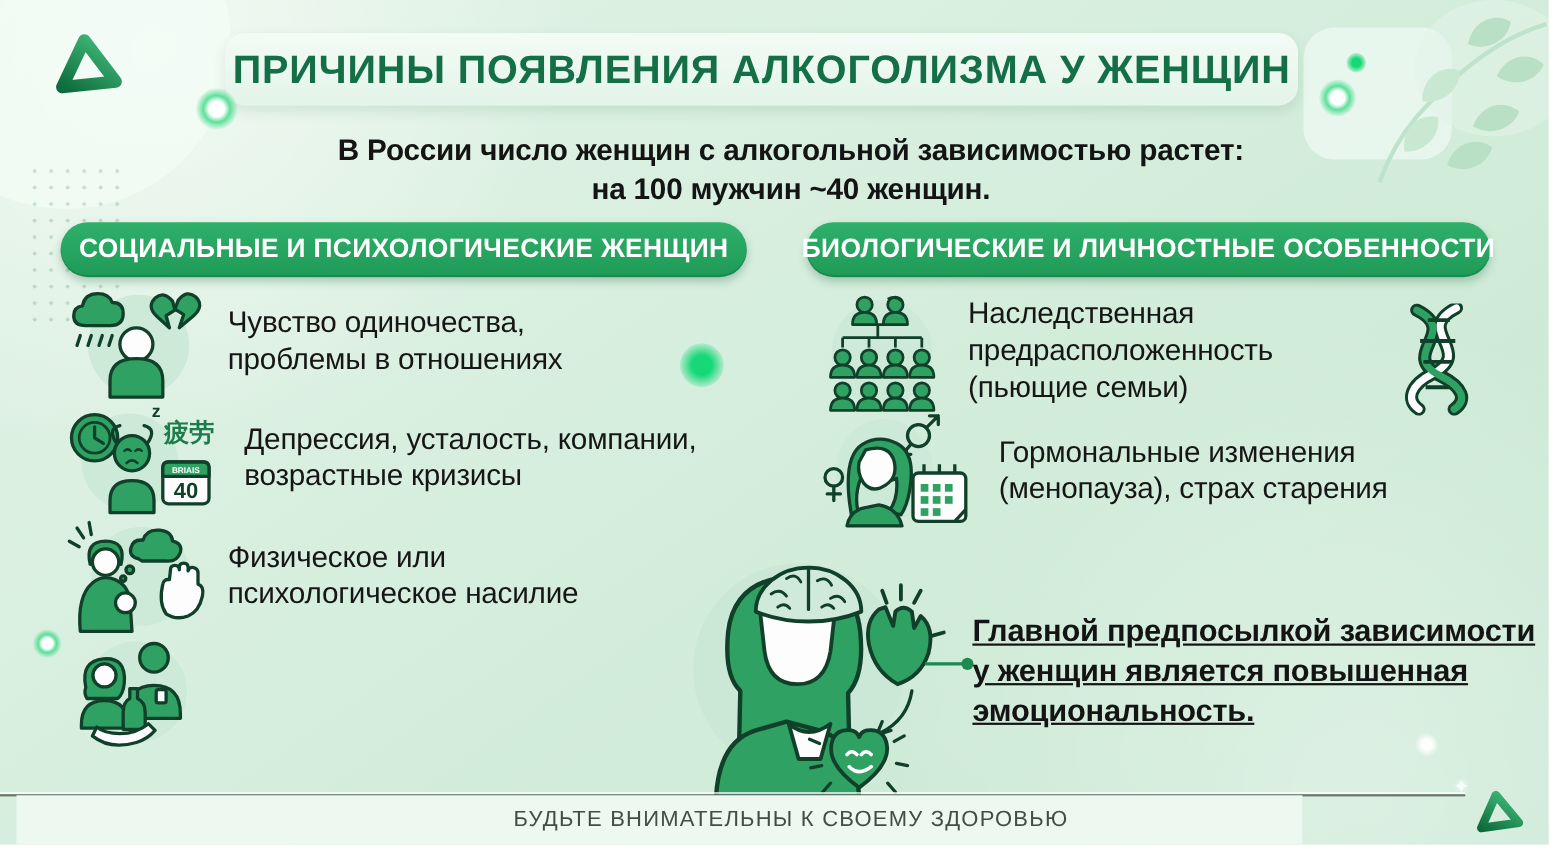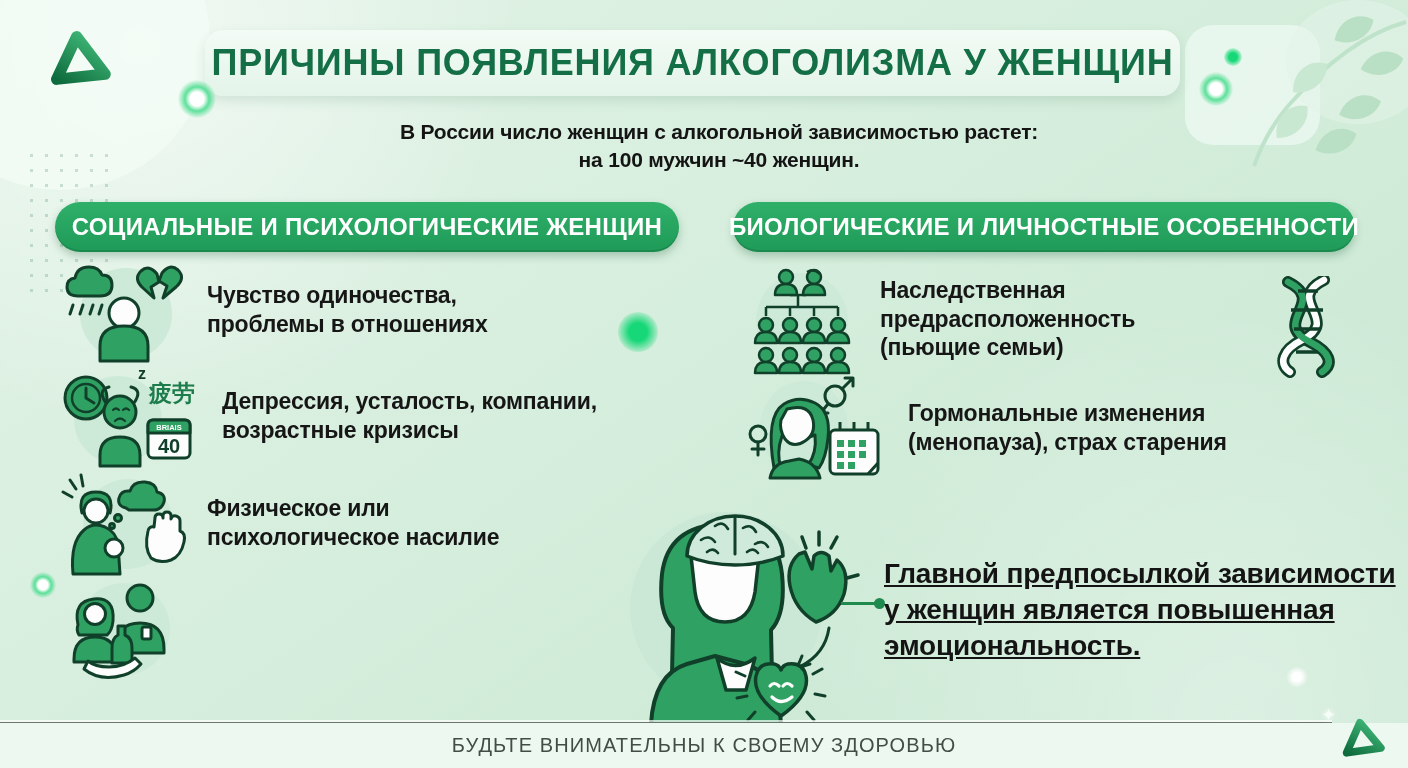--- a/index.html
+++ b/index.html
@@ -21,38 +21,38 @@
   .glow{position:absolute;border-radius:50%;pointer-events:none;}
   .glow.white{background:radial-gradient(circle,#ffffff 0 26%,rgba(70,220,140,.85) 45%,rgba(70,220,140,0) 72%);}
   .glow.green{background:radial-gradient(circle,#17d878 0 32%,rgba(23,216,120,.45) 58%,transparent 78%);}
   .glow.faint{background:radial-gradient(circle,rgba(255,255,255,.95) 0 30%,rgba(255,255,255,0) 70%);}
   .banner{position:absolute;left:205px;top:30px;width:975px;height:66px;border-radius:18px;
     background:linear-gradient(180deg,#f3fbf5,#e3f4e9);
     box-shadow:0 5px 12px rgba(50,110,75,.14);
     display:flex;align-items:center;justify-content:center;}
   .banner h1{margin:16px;font-size:36px;font-weight:700;color:#156f46;letter-spacing:.8px;white-space:nowrap;}
   .subtitle{position:absolute;left:104px;top:118px;width:1230px;text-align:center;
-    font-size:21px;font-weight:700;line-height:1.35;letter-spacing:-.2px;color:#141414;}
+    font-size:27px;font-weight:700;line-height:1.35;letter-spacing:-.2px;color:#141414;}
   .pill{position:absolute;height:50px;border-radius:26px;display:flex;align-items:center;justify-content:center;
     background:linear-gradient(180deg,#2fb069,#1f9a58);
     box-shadow:0 4px 8px rgba(20,90,50,.28), inset 0 -2px 0 rgba(0,60,30,.18);
     color:#fff;font-size:24px;font-weight:700;letter-spacing:.3px;white-space:nowrap;}
   .pill.left{left:55px;top:202px;width:624px;}
   .pill.right{left:733px;top:202px;width:622px;}
   .row{position:absolute;display:flex;align-items:center;gap:16px;}
-  .item-text{font-size:23px;font-weight:700;line-height:1.24;letter-spacing:-.2px;color:#161616;}
+  .item-text{font-size:27px;font-weight:400;line-height:1.24;letter-spacing:-.2px;color:#161616;}
   .prewrap{white-space:pre-line;}
   .iconwrap{flex:0 0 auto;line-height:0;}
   .dna{position:absolute;left:1258px;top:276px;width:96px;height:102px;line-height:0;}
   .illustration{position:absolute;left:623px;top:488px;width:242px;height:236px;line-height:0;}
   .connector{position:absolute;left:841px;top:602px;width:36px;height:3px;background:#1f8a4e;}
   .connector::after{content:"";position:absolute;right:-8px;top:-4px;width:11px;height:11px;border-radius:50%;background:#1f8a4e;}
   .highlight{position:absolute;left:884px;top:556px;width:515px;
     font-size:28px;font-weight:700;line-height:1.28;letter-spacing:-.2px;color:#141414;text-decoration:underline;}
-  .footer{position:absolute;left:0;bottom:0;width:1408px;height:45px;background:#ecf8f0;}
+  .footer{position:absolute;left:15px;bottom:0;width:1169px;height:45px;background:#ecf8f0;}
   .footer-line{position:absolute;left:0;bottom:44px;width:1332px;height:2px;background:#67756a;
     box-shadow:0 -2px 0 rgba(255,255,255,.7);}
   .footer-text{position:absolute;left:0;top:11px;width:1408px;text-align:center;
     font-size:20px;letter-spacing:1.1px;color:#414e45;font-weight:400;}
   .footer-logo{position:absolute;right:22px;bottom:6px;width:48px;height:48px;line-height:0;}
   .sparkle{position:absolute;right:72px;bottom:42px;color:#f4fdf7;font-size:18px;text-shadow:0 0 6px #fff;}
   .top-logo{position:absolute;left:46px;top:26px;width:66px;height:66px;line-height:0;}
   .leaves{position:absolute;right:0;top:0;width:172px;height:172px;line-height:0;}
 </style>
 </head>

